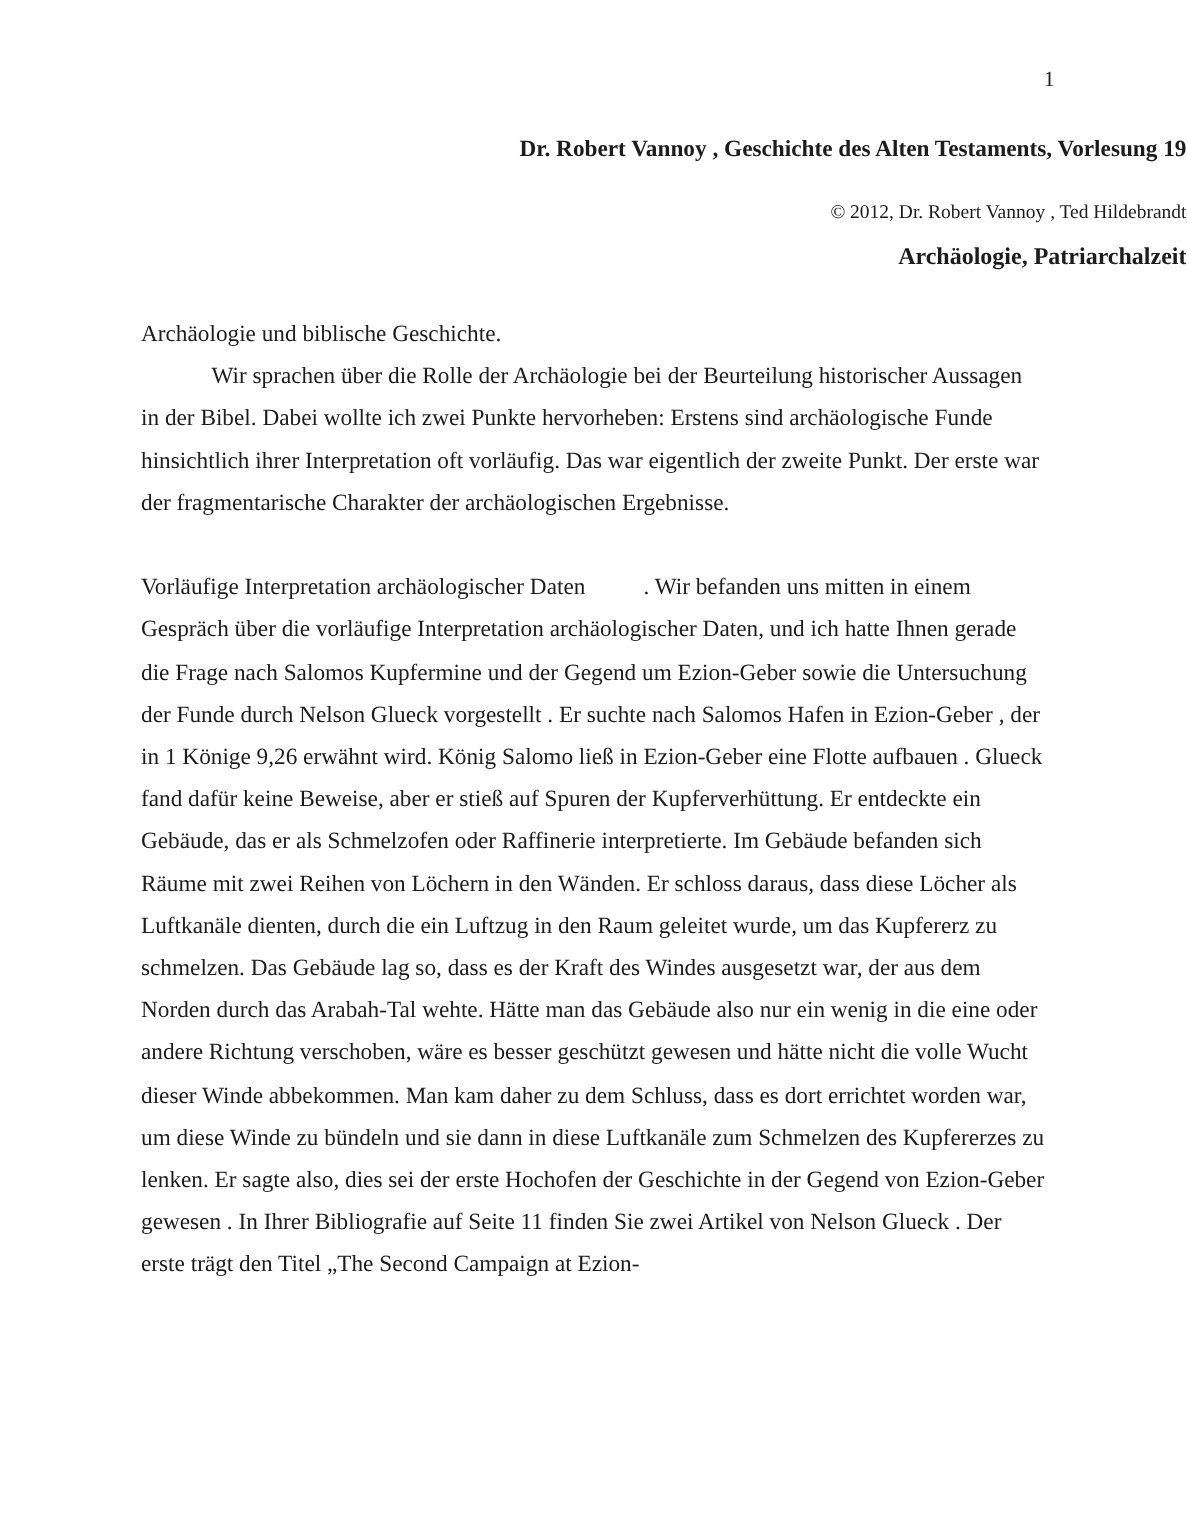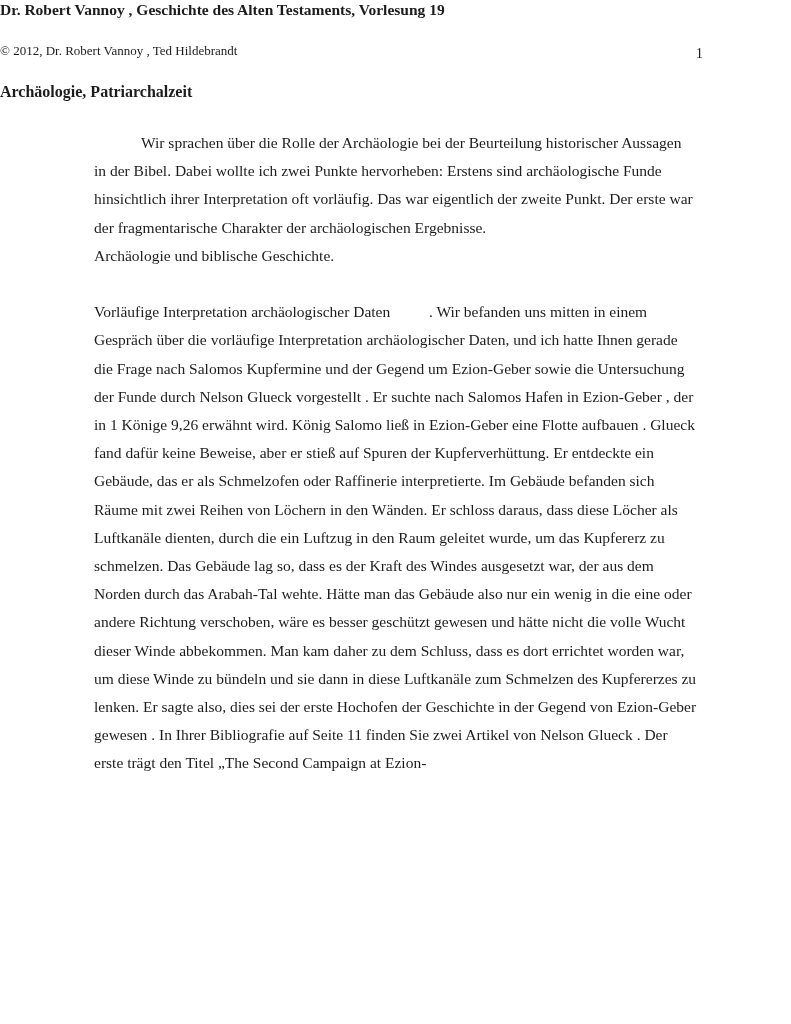--- a/index.html
+++ b/index.html
@@ -18,37 +18,38 @@
     box-sizing: border-box;
   }
   .page-number {
     position: absolute;
     top: 44px;
     right: 88px;
     font-size: 14.5px;
     line-height: 18px;
   }
   .doc-header {
-    text-align: left;
+    padding-top: 90px;
+    text-align: right;
   }
   .doc-title {
     font-size: 15.5px;
     font-weight: bold;
     line-height: 20px;
   }
   .doc-copyright {
     font-size: 13px;
     line-height: 18px;
     margin-top: 22px;
   }
   .doc-subtitle {
     font-size: 16px;
     font-weight: bold;
     line-height: 20px;
-    margin-top: 22px;
+    margin-top: 12px;
   }
   .doc-body {
     margin: 27px 94px 0 94px;
     font-size: 15.5px;
     line-height: 28.2px;
     text-align: left;
   }
   .para {
     margin: 0;
   }
@@ -66,18 +67,18 @@
 
   <div class="page-number">1</div>
 
   <div class="doc-header">
     <div class="doc-title">Dr. Robert Vannoy , Geschichte des Alten Testaments, Vorlesung 19</div>
     <div class="doc-copyright">© 2012, Dr. Robert Vannoy , Ted Hildebrandt</div>
     <div class="doc-subtitle">Archäologie, Patriarchalzeit</div>
   </div>
 
   <div class="doc-body">
+    <p class="para">Archäologie und biblische Geschichte.</p>
     <p class="para indented">Wir sprachen über die Rolle der Archäologie bei der Beurteilung historischer Aussagen in der Bibel. Dabei wollte ich zwei Punkte hervorheben: Erstens sind archäologische Funde hinsichtlich ihrer Interpretation oft vorläufig. Das war eigentlich der zweite Punkt. Der erste war der fragmentarische Charakter der archäologischen Ergebnisse.</p>
-    <p class="para">Archäologie und biblische Geschichte.</p>
     <p class="para spaced-before">Vorläufige Interpretation archäologischer Daten&nbsp;&nbsp;&nbsp;&nbsp;&nbsp;&nbsp;&nbsp;&nbsp;&nbsp; . Wir befanden uns mitten in einem Gespräch über die vorläufige Interpretation archäologischer Daten, und ich hatte Ihnen gerade die Frage nach Salomos Kupfermine und der Gegend um Ezion-Geber sowie die Untersuchung der Funde durch Nelson Glueck vorgestellt . Er suchte nach Salomos Hafen in Ezion-Geber , der in 1 Könige 9,26 erwähnt wird. König Salomo ließ in Ezion-Geber eine Flotte aufbauen . Glueck fand dafür keine Beweise, aber er stieß auf Spuren der Kupferverhüttung. Er entdeckte ein Gebäude, das er als Schmelzofen oder Raffinerie interpretierte. Im Gebäude befanden sich Räume mit zwei Reihen von Löchern in den Wänden. Er schloss daraus, dass diese Löcher als Luftkanäle dienten, durch die ein Luftzug in den Raum geleitet wurde, um das Kupfererz zu schmelzen. Das Gebäude lag so, dass es der Kraft des Windes ausgesetzt war, der aus dem Norden durch das Arabah-Tal wehte. Hätte man das Gebäude also nur ein wenig in die eine oder andere Richtung verschoben, wäre es besser geschützt gewesen und hätte nicht die volle Wucht dieser Winde abbekommen. Man kam daher zu dem Schluss, dass es dort errichtet worden war, um diese Winde zu bündeln und sie dann in diese Luftkanäle zum Schmelzen des Kupfererzes zu lenken. Er sagte also, dies sei der erste Hochofen der Geschichte in der Gegend von Ezion-Geber gewesen . In Ihrer Bibliografie auf Seite 11 finden Sie zwei Artikel von Nelson Glueck . Der erste trägt den Titel „The Second Campaign at Ezion-</p>
   </div>
 
 </div>
 
 </body></html>

